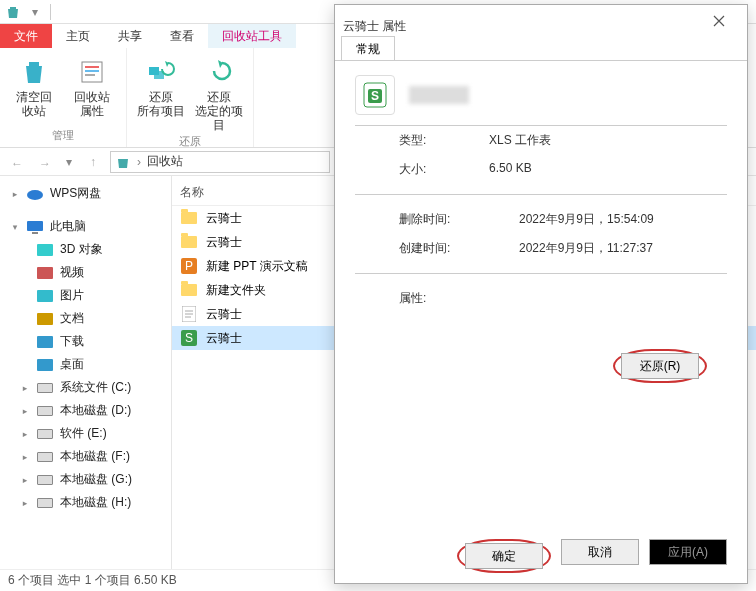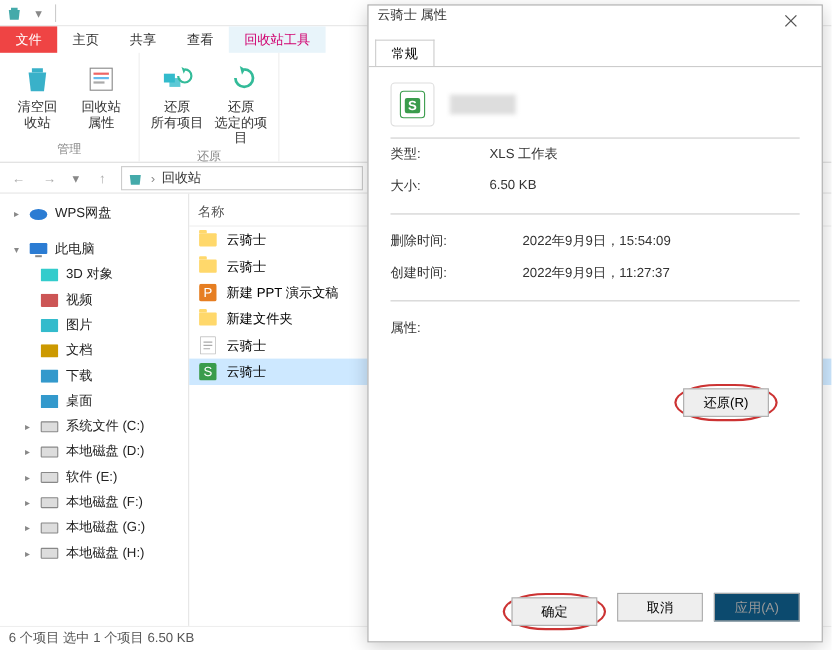--- a/index.html
+++ b/index.html
@@ -47,39 +47,39 @@
 .col-header { padding: 4px 8px; color: #555; border-bottom: 1px solid #eee; }
 .row { display: flex; align-items: center; gap: 8px; padding: 3px 8px; cursor: pointer; }
 .row.selected { background: #cde8ff; }
 .file-icon { width: 18px; height: 18px; display: inline-flex; align-items: center; justify-content: center; }
 
 
 .statusbar { position: absolute; bottom: 0; left: 0; right: 0; height: 22px; padding: 2px 8px; color: #555; background: #fff; border-top: 1px solid #eee; }
 
 
 .dialog { position: absolute; top: 4px; left: 334px; width: 414px; height: 580px; background: #fff; border: 1px solid #aaa; box-shadow: 0 4px 16px rgba(0,0,0,.2); display: flex; flex-direction: column; }
-.dlg-title { height: 30px; display: flex; align-items: flex-start; padding: 0 8px; }
+.dlg-title { height: 30px; display: flex; align-items: flex-end; padding: 0 8px; }
 .dlg-title .t { flex: 1; color: #333; }
 .dlg-close { width: 40px; height: 28px; display: flex; align-items: center; justify-content: center; color: #555; cursor: pointer; }
 .dlg-tabs { height: 26px; display: flex; border-bottom: 1px solid #ccc; padding-left: 6px; }
 .dlg-tab { padding: 4px 14px; border: 1px solid #ccc; border-bottom: none; background: #fff; margin-top: 1px; }
 .dlg-body { flex: 1; padding: 14px 20px 6px; }
 .file-hdr { display: flex; align-items: center; gap: 14px; padding-bottom: 10px; border-bottom: 1px solid #ccc; }
 .big-icon { width: 40px; height: 40px; border: 1px solid #ddd; border-radius: 4px; display: flex; align-items: center; justify-content: center; background: #fff; }
 .redacted { width: 60px; height: 18px; background: #ddd; filter: blur(2px); }
-.kv { display: flex; padding: 6px 0; }
+.kv { display: flex; padding: 6px 0; margin-left: 44px; }
 .kv .k { width: 90px; color: #333; }
 .kv .v { color: #333; }
 .sect-sep { border-top: 1px solid #ccc; margin: 10px 0; }
 .chk { display: flex; align-items: center; gap: 6px; padding: 4px 0; }
 .chk input { width: 14px; height: 14px; }
 .chk-row { display: flex; gap: 60px; }
 .btn-row { padding: 10px 20px; display: flex; justify-content: flex-end; gap: 10px; }
 .btn { min-width: 78px; height: 26px; border: 1px solid #aaa; background: #eee; display: flex; align-items: center; justify-content: center; cursor: pointer; }
-.btn.disabled { color: #999; background: #0c4a6e; }
+.btn.disabled { color: #999; background: #000000; }
 .restore-row { display: flex; justify-content: flex-end; padding: 0 20px; margin-top: 36px; }
 .red-oval { border: 2px solid #c33; border-radius: 50%/60%; padding: 2px 6px; }
 
 
 .svg-folder { width: 16px; height: 12px; background: #ffd86b; border-radius: 1px; position: relative; }
 .svg-folder::before { content: ""; position: absolute; top: -3px; left: 0; width: 7px; height: 3px; background: #ffd86b; border-radius: 1px 1px 0 0; }
 .disk { width: 16px; height: 10px; background: #ddd; border: 1px solid #888; border-radius: 1px; }
 </style>
 </head>
 <body>

